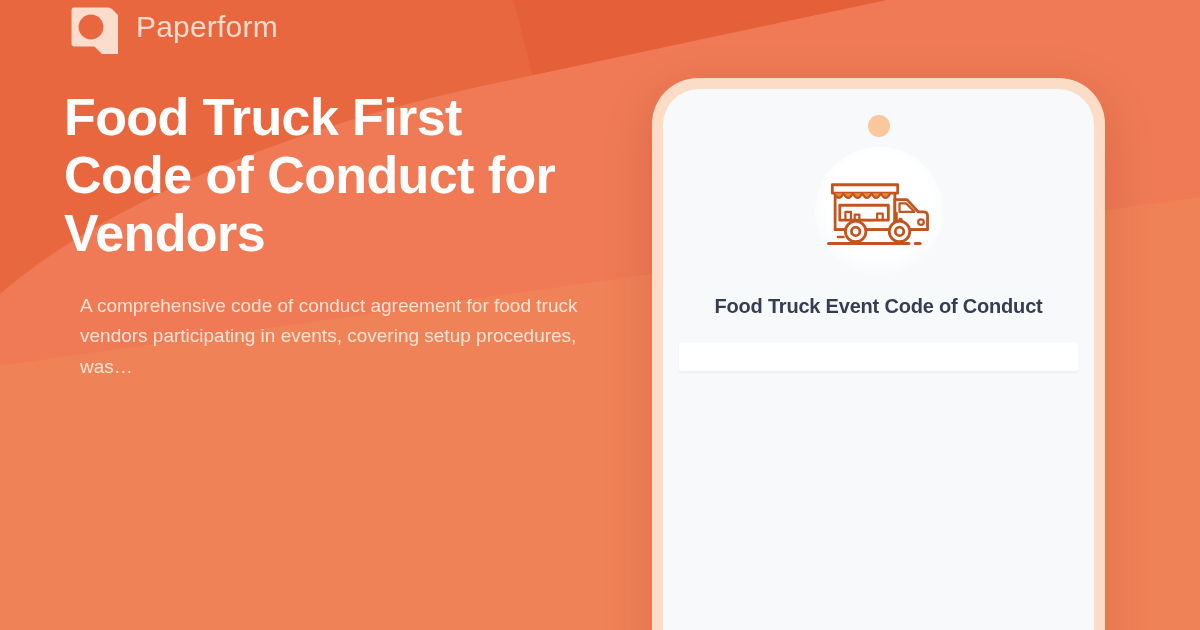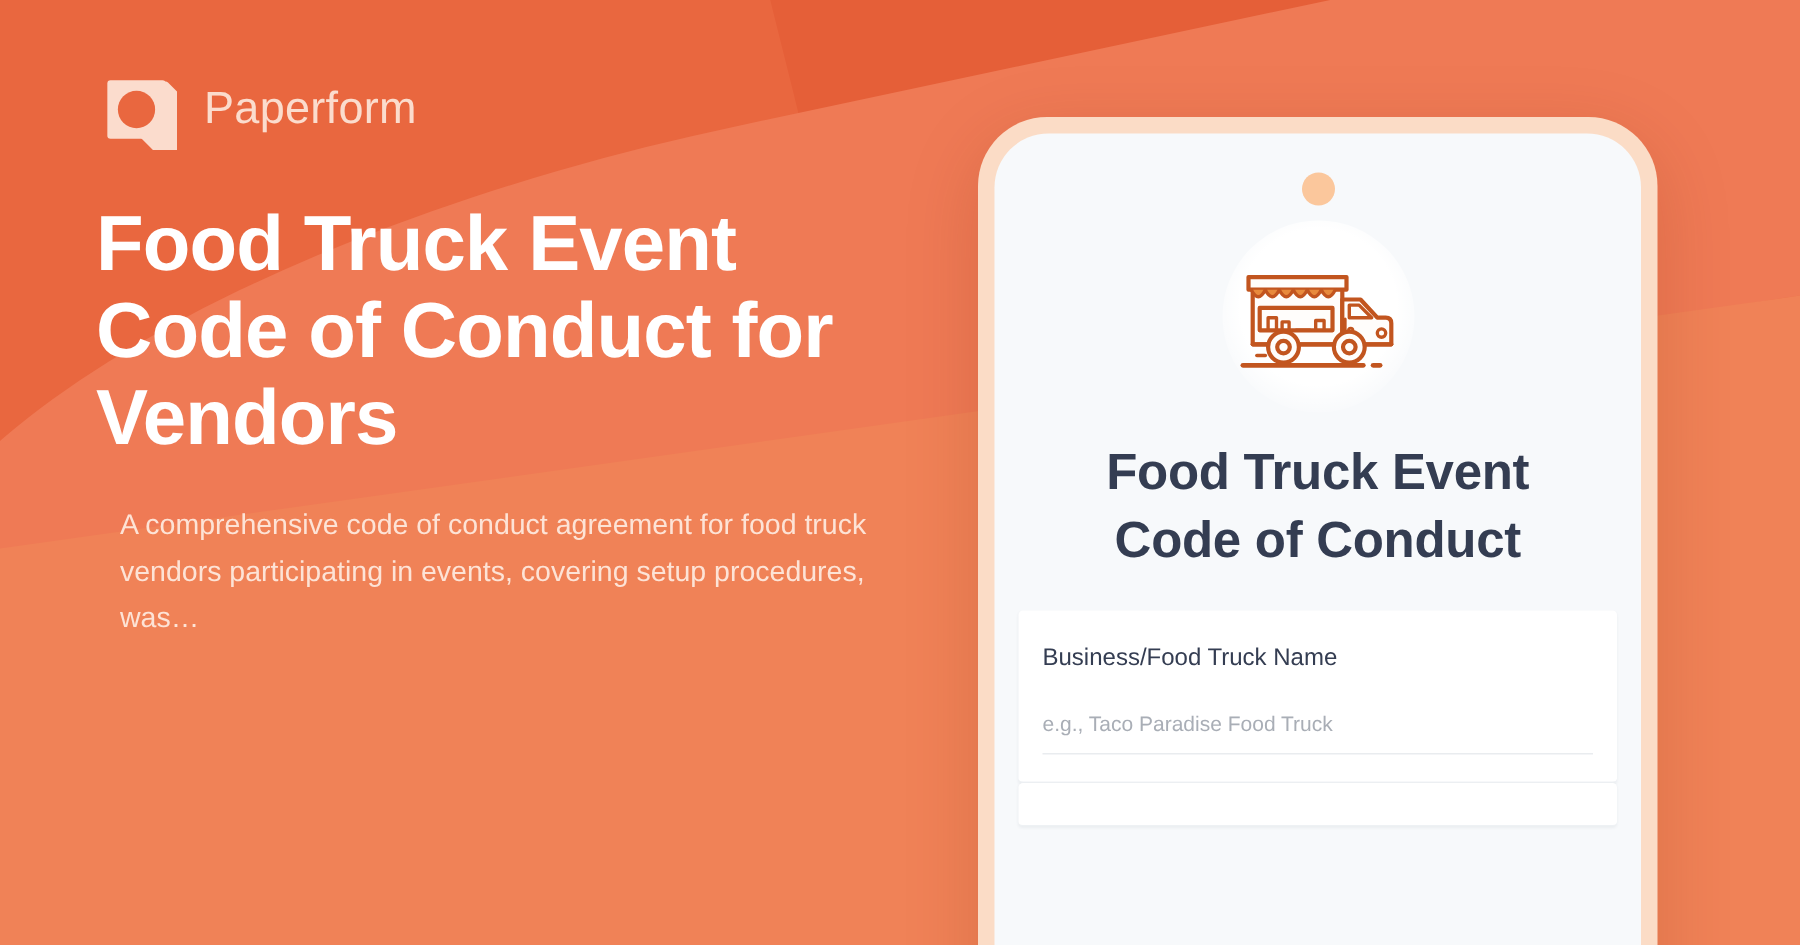--- a/index.html
+++ b/index.html
@@ -38,21 +38,21 @@
   }
   .band-5{
     left:-5%; top:-40%; width:75%; height:95%;
     background:#e9673f;
     transform:rotate(-15deg);
   }
 
   
   .left-col{
     position:absolute; left:64px; top:0; width:560px; height:474px;
-    display:flex; flex-direction:column; justify-content:center;
+    display:flex; flex-direction:column; 
     z-index:5;
   }
   .brand{ display:flex; align-items:center; gap:18px; margin-bottom:34px; }
   .brand-mark{ width:54px; height:54px; flex:0 0 54px; }
   .brand-name{
     color:#fbdccd; font-size:30px; letter-spacing:0.2px; font-weight:400;
     line-height:1;
   }
   .headline{
     color:#ffffff;
@@ -99,21 +99,21 @@
     margin:58px auto 0 auto;
     width:128px; height:128px;
     border-radius:50%;
     background:radial-gradient(circle at 50% 45%, #ffffff 55%, rgba(255,255,255,0) 78%);
     display:flex; align-items:center; justify-content:center;
   }
   .form-title{
     margin:18px 32px 0 32px;
     text-align:center;
     color:#343d52;
-    font-size:34px;
+    font-size:20px;
     font-weight:700;
     line-height:1.32;
     letter-spacing:-0.2px;
   }
   .cards{ margin-top:24px; padding:0 16px; }
   .field-card{
     background:#ffffff;
     border-radius:3px;
     padding:22px 16px 18px 16px;
     box-shadow:0 1px 2px rgba(40,50,70,0.06);
@@ -159,21 +159,21 @@
         </defs>
         <g mask="url(#holeMask)" fill="#fbdccd">
           <rect x="14" y="14" width="72" height="72" rx="4"></rect>
           <rect x="50" y="-1" width="72" height="72" rx="4" transform="rotate(45 50 50)"></rect>
         </g>
       </svg>
     </span>
     <span class="brand-name">Paperform</span>
   </div>
 
-  <h1 class="headline">Food Truck Event Code of Conduct for Vendors</h1>
+  <h1 class="headline">Food Truck First Code of Conduct for Vendors</h1>
   <p class="subline">A comprehensive code of conduct agreement for food truck vendors participating in events, covering setup procedures, was…</p>
 </div>
 
 <div class="phone">
   <div class="phone-screen">
 
     <div class="camera-dot"></div>
 
     <div class="hero-icon-wrap">
       <span>
@@ -212,22 +212,18 @@
           <path d="M99 85 h5" stroke-width="3.4"></path>
           <path d="M16 78 h6" stroke-width="2.6"></path>
         </svg>
       </span>
     </div>
 
     <div class="form-title">Food Truck Event Code of Conduct</div>
 
     <div class="cards">
 
-      <div class="field-card">
-        <div class="field-label">Business/Food Truck Name</div>
-        <div class="field-input">e.g., Taco Paradise Food Truck</div>
-      </div>
 
 
       <div class="field-card partial"></div>
     </div>
   </div>
 </div>
 
 </body></html>

